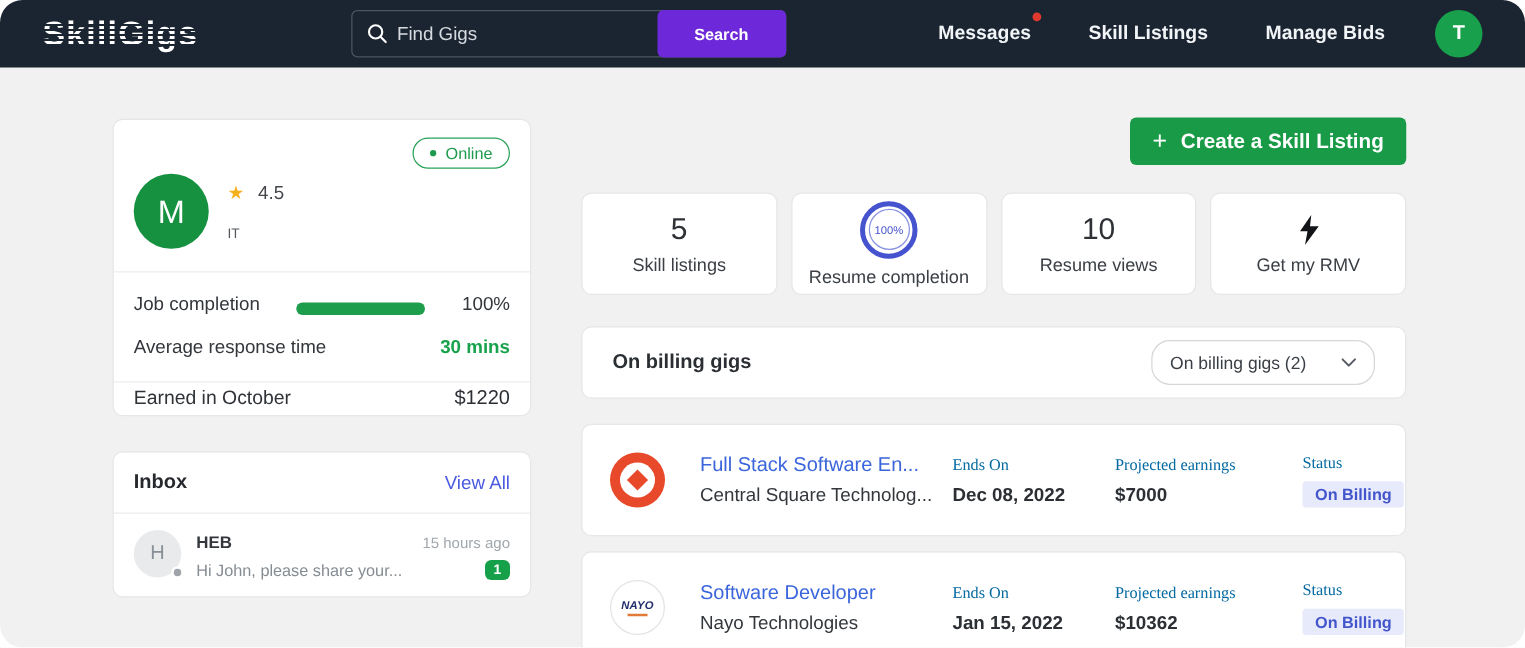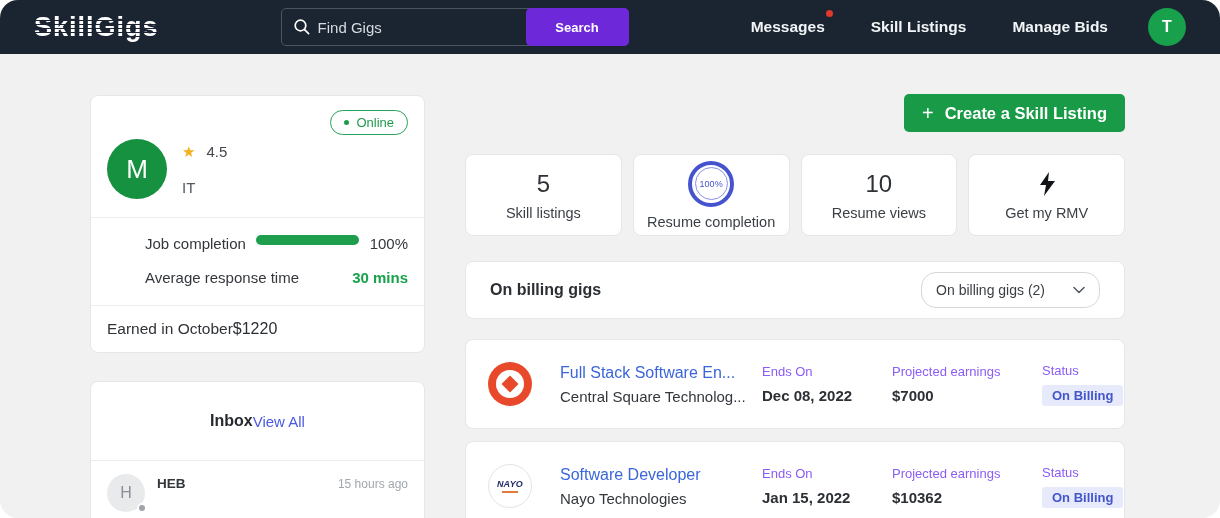--- a/index.html
+++ b/index.html
@@ -38,35 +38,35 @@
   .online-badge { display: inline-flex; align-items: center; gap: 7px; border: 1.5px solid #2AA158;
     border-radius: 999px; padding: 4px 13px; color: #1F9A4D; font-size: 13px; }
   .online-dot { width: 5px; height: 5px; border-radius: 50%; background: #1F9A4D; }
   .profile-row { display: flex; align-items: center; gap: 15px; margin-top: 4px; }
   .profile-avatar { width: 60px; height: 60px; border-radius: 50%; background: #16913F; color: #fff;
     font-size: 26px; display: flex; align-items: center; justify-content: center; flex: none; }
   .name-line { display: flex; align-items: center; gap: 11px; }
   .profile-name { font-size: 18px; color: #303439; font-weight: 500; }
   .star { color: #F5B11D; font-size: 15px; }
   .rating { font-size: 15px; color: #44484D; }
-  .profile-cat { font-size: 15px; color: #53585E; margin-top: 18px; }
+  .profile-cat { font-size: 11px; color: #53585E; margin-top: 18px; }
   .stats-block { border-top: 1px solid #EDEDEF; padding: 17px 16px 19px; }
-  .stat-row { display: flex; align-items: flex-start; justify-content: space-between; margin-left: 38px; }
+  .stat-row { display: flex; align-items: flex-end; justify-content: space-between; }
   .stat-row + .stat-row { margin-top: 17px; }
   .stat-label { font-size: 15px; color: #33373C; }
   .progress { width: 103px; height: 10px; border-radius: 5px; background: #1E9E4D; }
   .stat-val { font-size: 15px; color: #33373C; }
   .stat-val.green { color: #17A24B; font-weight: 700; }
-  .earned-block { border-top: 1px solid #EDEDEF; padding: 14px 16px; display: flex; justify-content: flex-start; align-items: center; }
+  .earned-block { border-top: 1px solid #EDEDEF; padding: 4px 16px; display: flex; justify-content: space-between; align-items: center; }
   .earned-label { font-size: 15.5px; color: #2F3338; font-weight: 500; }
   .earned-val { font-size: 16px; color: #2B2F34; font-weight: 500; }
 
   
   .inbox-card { margin-top: 28px; }
-  .inbox-head { display: flex; justify-content: center; align-items: center; padding: 30px 16px; }
+  .inbox-head { display: flex; justify-content: space-between; align-items: center; padding: 15px 16px; }
   .inbox-title { font-size: 16px; font-weight: 700; color: #26292D; }
   .view-all { font-size: 15px; color: #4A5AE0; font-weight: 500; cursor: pointer; }
   .inbox-divider { border-top: 1px solid #ECECEE; }
   .msg-row { display: flex; gap: 12px; padding: 13px 16px; cursor: pointer; }
   .msg-avatar { position: relative; width: 38px; height: 38px; border-radius: 50%; background: #E9EAEB;
     color: #8A9097; font-size: 16px; display: flex; align-items: center; justify-content: center; flex: none; }
   .presence-dot { position: absolute; bottom: -1px; right: -2px; width: 10px; height: 10px;
     border-radius: 50%; background: #9EA4AA; border: 2px solid #fff; }
   .msg-body { flex: 1; padding-top: 2px; }
   .msg-line { display: flex; justify-content: space-between; align-items: center; }
@@ -101,21 +101,21 @@
   .dropdown { display: flex; align-items: center; gap: 28px; border: 1px solid #D5D7DA; border-radius: 15px;
     padding: 9px 14px; font-size: 14px; color: #3A3F45; cursor: pointer; background: #fff; }
 
   .gig-card { height: 90px; display: flex; align-items: center; padding: 0 22px; margin-bottom: 12px; cursor: pointer; }
   .gig-main { display: flex; align-items: center; gap: 28px; width: 274px; flex: none; }
   .gig-title { font-size: 16px; color: #3B66DB; font-weight: 500; cursor: pointer; }
   .gig-company { font-size: 15px; color: #33373C; margin-top: 6px; }
   .gig-col { flex: none; }
   .col-ends { width: 130px; }
   .col-proj { width: 150px; }
-  .gig-label { font-size: 13px; color: #8b5cf6; }
+  .gig-label { font-size: 13px; color: #0369a1; font-family: Liberation Serif, serif; }
   .gig-value { font-size: 15px; font-weight: 700; color: #2C3035; margin-top: 8px; }
   .status-badge { display: inline-block; margin-top: 7px; background: #E7EAFB; color: #4355CB;
     font-size: 13px; font-weight: 600; padding: 3px 10px; border-radius: 3px; }
 
   .cs-logo { position: relative; width: 44px; height: 44px; border-radius: 50%; background: #E8492A; flex: none; }
   .cs-logo::before { content: ""; position: absolute; left: 8px; top: 8px; width: 28px; height: 28px;
     border-radius: 50%; background: #fff; }
   .cs-logo::after { content: ""; position: absolute; left: 16px; top: 16px; width: 12px; height: 12px;
     background: #E8492A; transform: rotate(45deg); }
   .nayo-logo { width: 44px; height: 44px; border-radius: 50%; background: #fff; border: 1px solid #E3E4E6;
@@ -209,20 +209,24 @@
         <div class="msg-row">
           <div class="msg-avatar">
             <span>H</span>
             <span class="presence-dot"></span>
           </div>
           <div class="msg-body">
             <div class="msg-line">
               <span class="msg-sender">HEB</span>
               <span class="msg-time">15 hours ago</span>
             </div>
+            <div class="msg-line msg-line2">
+              <span class="msg-preview">Hi John, please share your...</span>
+              <span class="unread-badge">1</span>
+            </div>
           </div>
         </div>
       </div>
     </div>
 
     <div class="right-col">
 
       <div class="create-row">
         <button class="create-btn">
           <span class="plus">+</span>

